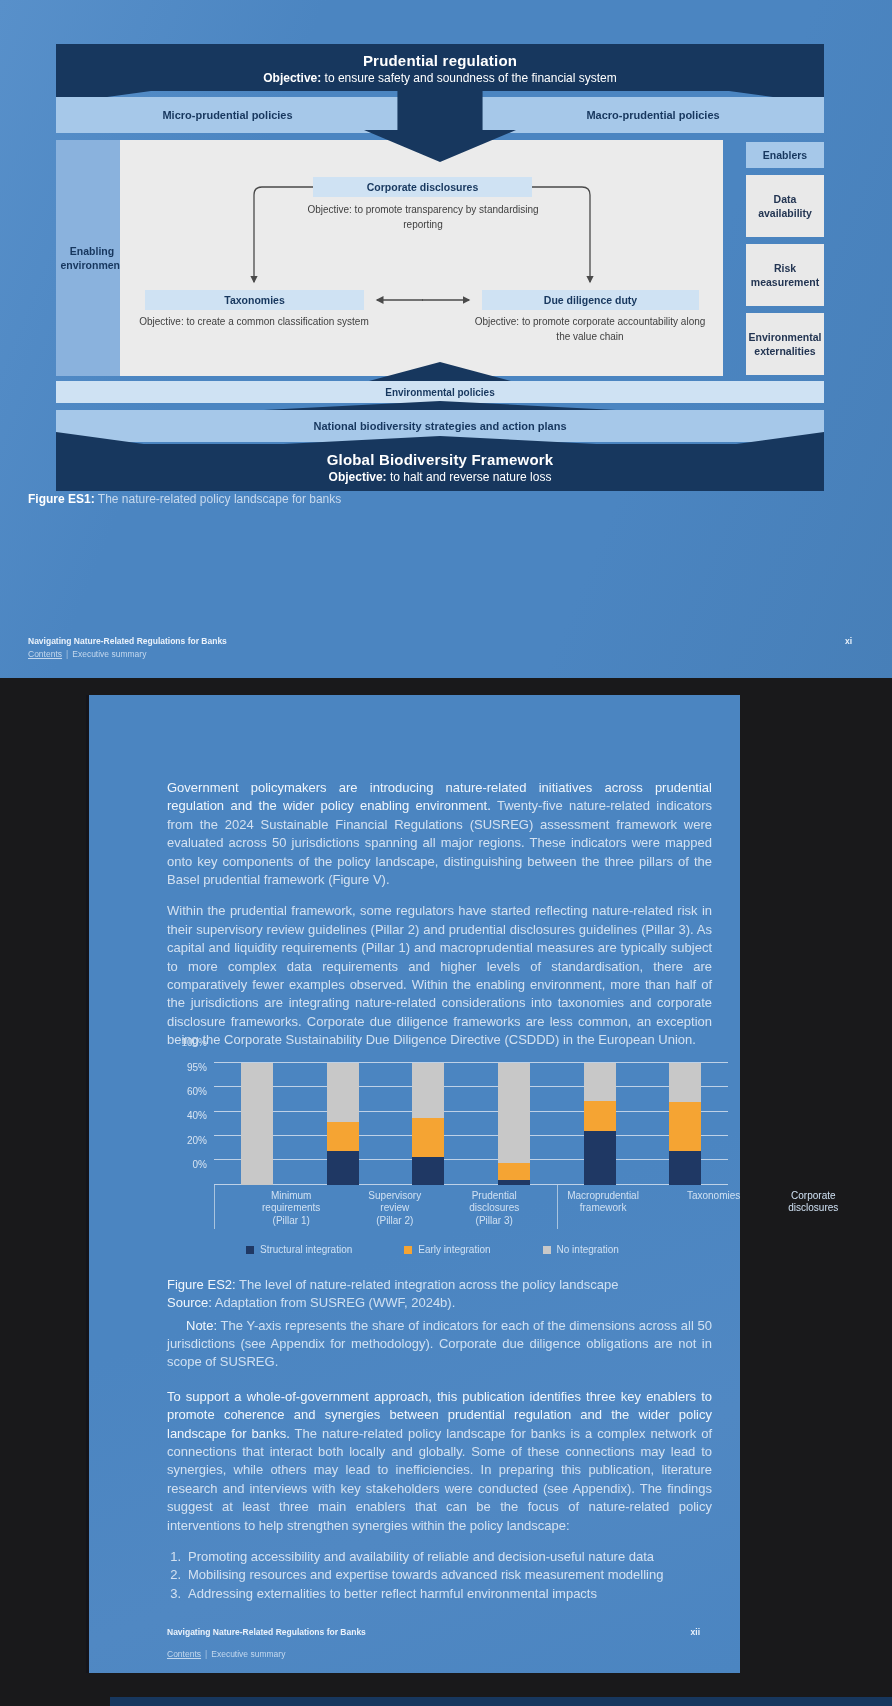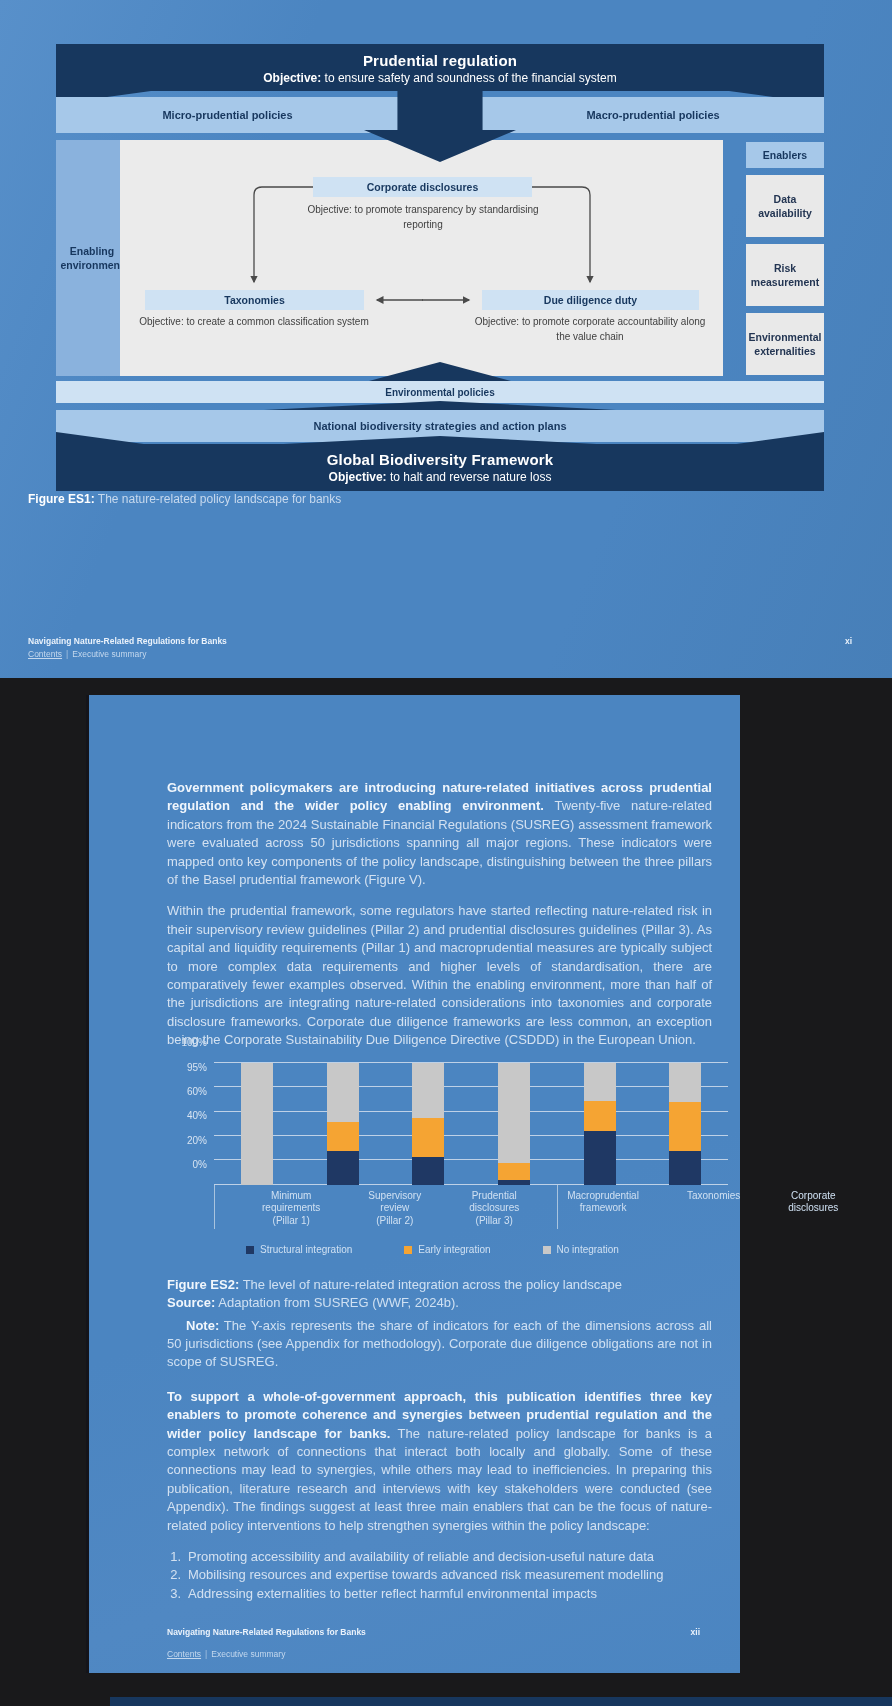--- a/index.html
+++ b/index.html
@@ -110,21 +110,21 @@
 
   
   .page2 {
     position:absolute; left:86px; top:695px; width:654px; height:978px;
     background:linear-gradient(160deg,#4b85c1 0%,#4b85c1 55%,#5088c3 78%,#4b85c1 100%);
     border-left:3px solid #14141a;
     padding:84px 28px 0 78px;
     color:#d3e1f1; font-size:13px; line-height:18.4px;
   }
   .page2 p { text-align:justify; margin-bottom:13px; }
-  .page2 b, .page2 strong { color:#f0f6fc; font-weight:bold;margin-top:20px; }
+  .page2 b, .page2 strong { color:#f0f6fc; font-weight:normal;margin-top:20px; }
 
   .chart { margin-left:47px; width:514px; margin-top:10px; position:relative; }
   .plot { position:relative; height:122px; }
   .gridline { position:absolute; left:0; right:0; height:1px; background:rgba(228,235,243,.75); }
   .ytick {
     position:absolute; right:calc(100% + 7px); transform:translateY(-55%);
     font-size:10px; color:#d8e4f2; white-space:nowrap;
   }
   .bars { position:absolute; inset:0; display:flex; }
   .bar-slot { flex:1; display:flex; align-items:flex-end; justify-content:center; }

